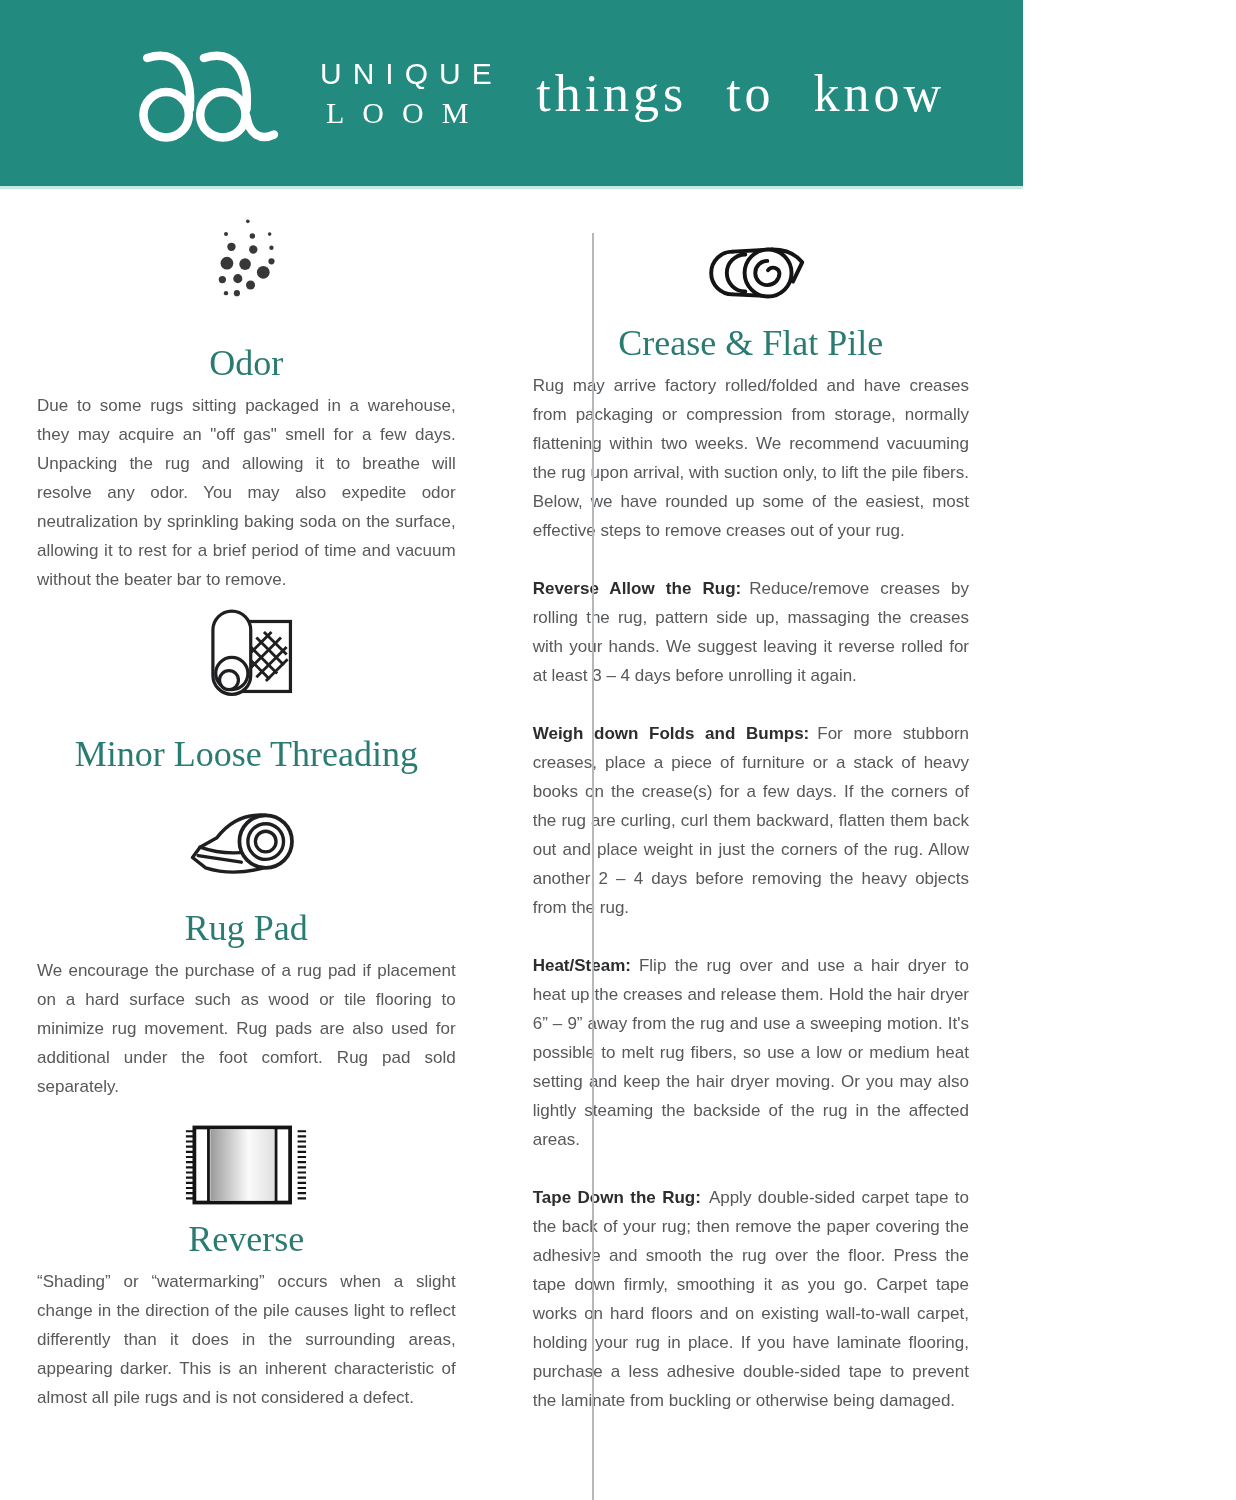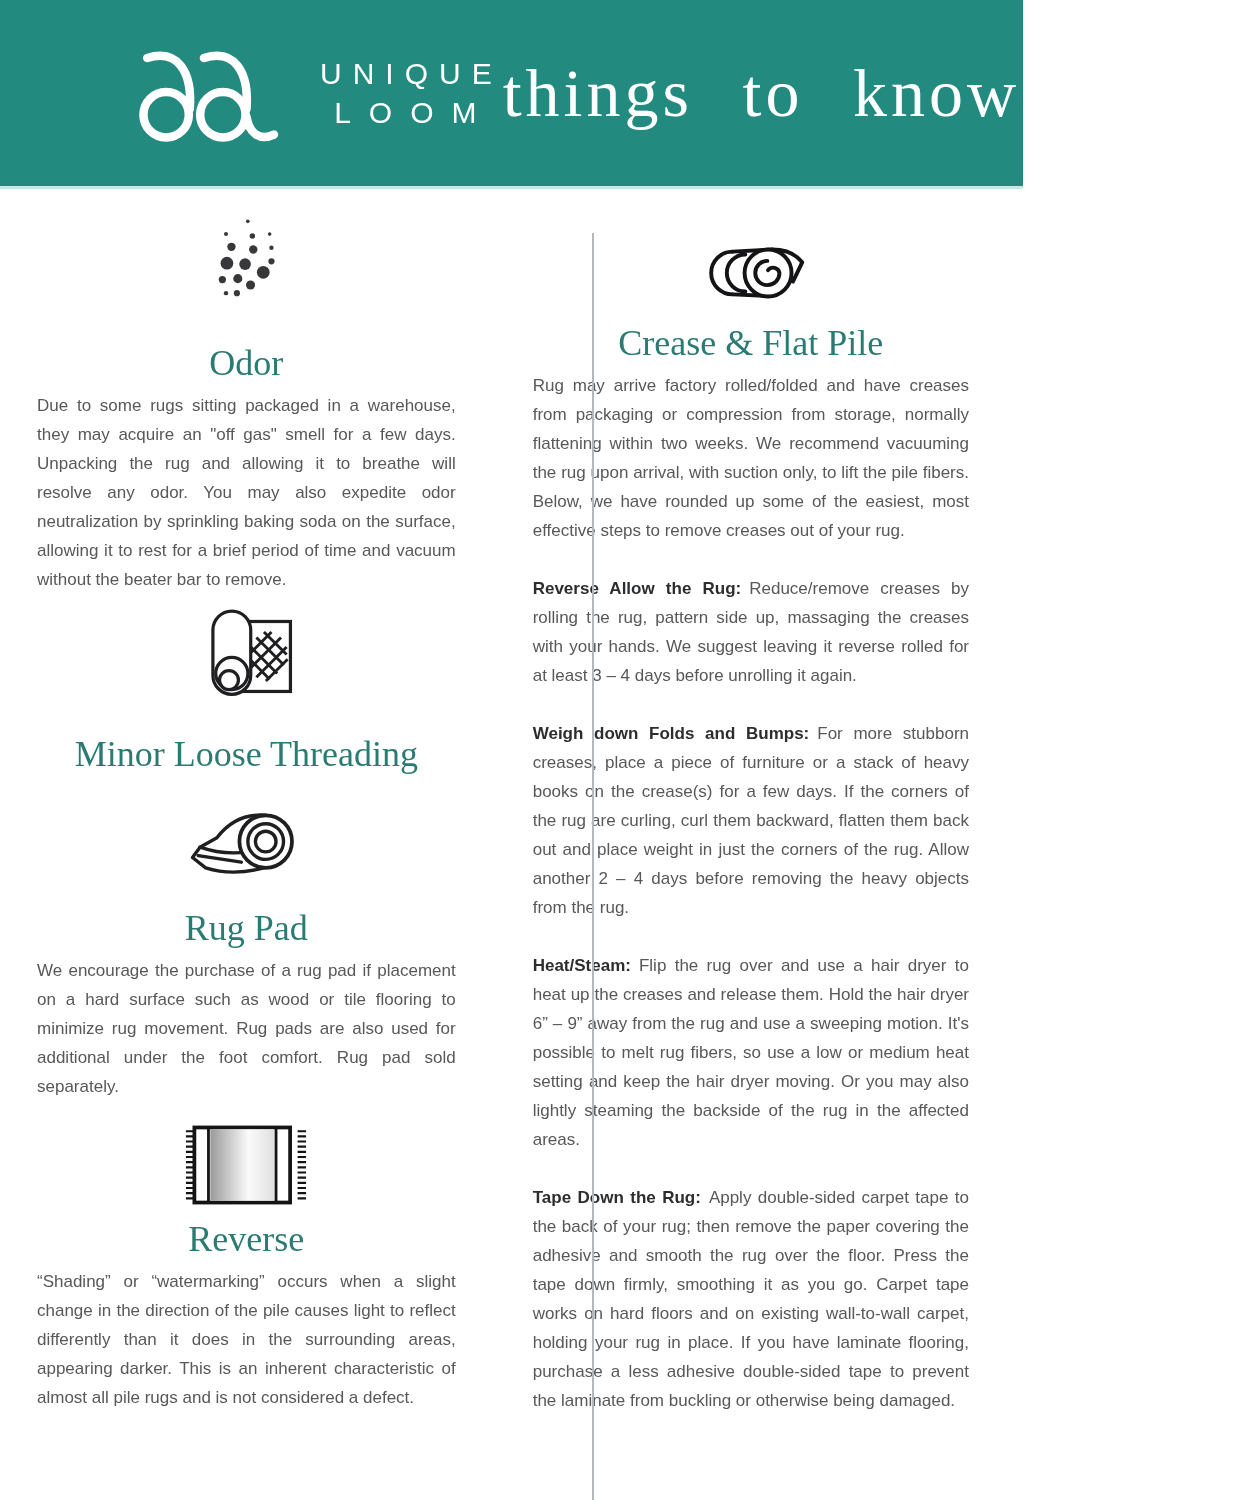--- a/index.html
+++ b/index.html
@@ -18,24 +18,24 @@
   }
   
   .header{
     height:186px;background:var(--teal);
     display:flex;align-items:center;
   }
   .header-underline{height:3px;background:#c8e8e2;}
   .logo-mark{margin-left:112px;flex:0 0 auto;}
   .brand{color:#fff;margin-left:26px;line-height:39px;font-size:30px;}
   .brand .l1{letter-spacing:11px;display:block;}
-  .brand .l2{letter-spacing:18px;display:block;text-align:center;padding-left:6px;}
+  .brand .l2{letter-spacing:18px;display:block;padding-left:6px;font-family:Liberation Serif, serif;}
   .page-title{
     font-family:"Liberation Serif", serif;color:#fff;
-    font-size:68px;letter-spacing:4px;word-spacing:0.42em;
+    font-size:52px;letter-spacing:4px;word-spacing:0.42em;
     margin-left:auto;margin-right:78px;white-space:nowrap;font-weight:400;
   }
   
   .columns{position:relative;display:flex;height:1311px;}
   .vert-divider{position:absolute;left:592px;top:44px;bottom:0;width:2px;background:var(--divider);}
   .col-left{width:593px;padding:26px 33px 0 37px;}
   .col-right{width:643px;padding:52px 54px 0 44px;}
   .sec-icon{display:block;margin:0 auto;}
   .sec-title{
     font-family:"Liberation Serif", serif;font-weight:400;

